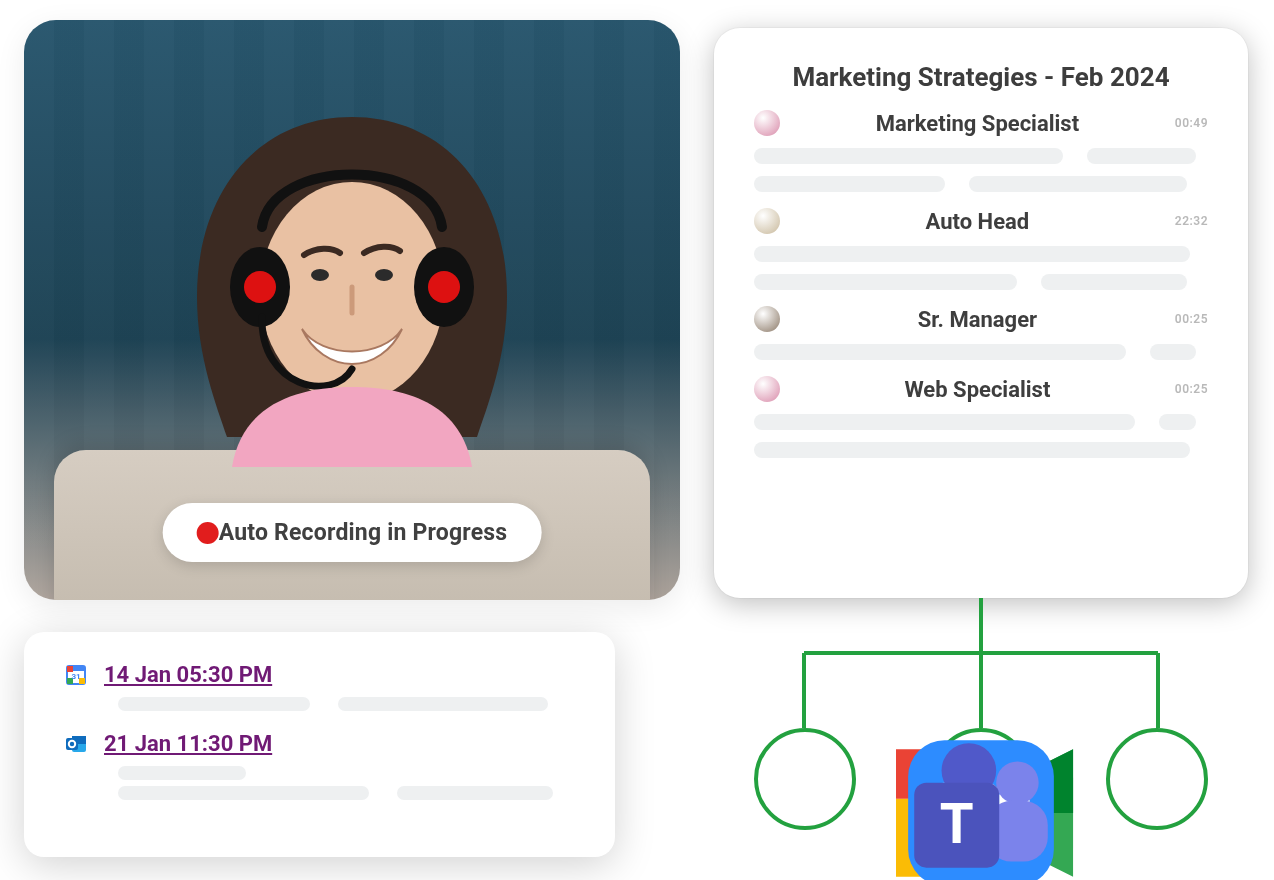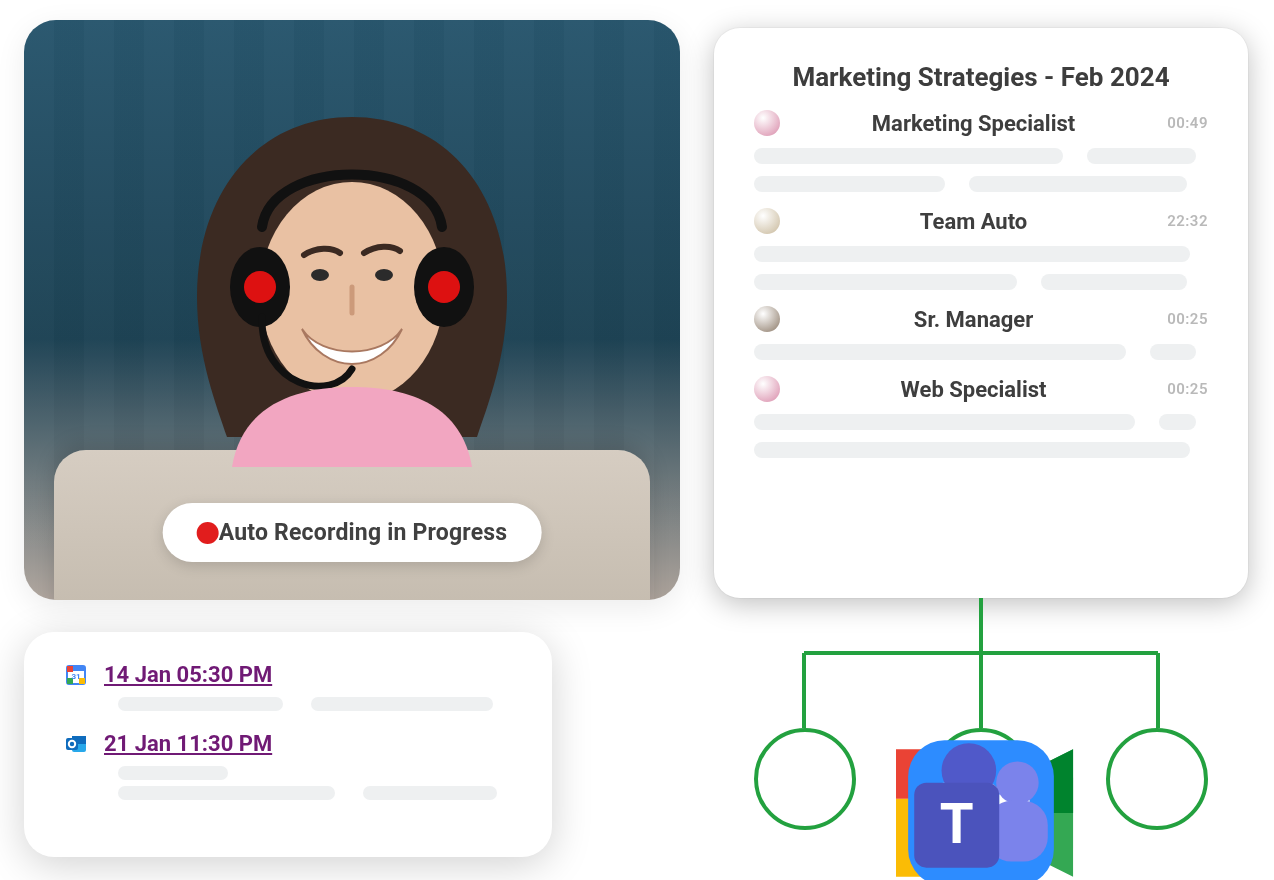--- a/index.html
+++ b/index.html
@@ -74,23 +74,23 @@
     font-weight: 700;
     color: #404040;
     letter-spacing: .2px;
   }
 
   
   .calendar-card {
     position: absolute;
     left: 24px;
     top: 632px;
-    width: 528px;
+    width: 591px;
     height: 225px;
-    border-radius: 30px;
+    border-radius: 20px;
     background: #fff;
     box-shadow: 0 0 0 rgba(0,0,0,0), 0 8px 40px rgba(0,0,0,0.18);
     padding: 22px 40px;
   }
   .cal-row {
     display: flex; align-items: center; gap: 16px;
     margin-top: 8px;
   }
   .cal-row + .skeletons { margin-left: 54px; }
   .cal-label {
@@ -138,21 +138,21 @@
     display: inline-flex; align-items: center; justify-content: center;
     background: #ccc;
   }
   .speaker-name {
     font-size: 22px;
     font-weight: 700;
     color: #3e3e3e;
     flex: 1;
   }
   .timestamp {
-    font-size: 15px;
+    font-size: 12px;
     font-weight: 600;
     color: #b9b9b9;
     letter-spacing: .5px;
   }
   .t-skel {
     display: flex; gap: 24px;
     margin: 12px 0 8px;
   }
   .t-skel .sk-bar { height: 16px; }
   .t-block { margin-bottom: 16px; }
@@ -281,21 +281,21 @@
       </div>
     <div class="t-skel">
         <div class="sk-bar" style="width:42%"></div>
         <div class="sk-bar" style="width:48%"></div>
       </div>
   </div>
 
   <div class="t-block">
     <div class="speaker-row">
       <span class="avatar" style="background: radial-gradient(circle at 35% 30%, #fff2, #c8b89a)"></span>
-      <span class="speaker-name">Team Auto</span>
+      <span class="speaker-name">Auto Head</span>
       <span class="timestamp">22:32</span>
     </div>
     <div class="t-skel">
         <div class="sk-bar" style="width:96%"></div>
       </div>
     <div class="t-skel">
         <div class="sk-bar" style="width:58%"></div>
         <div class="sk-bar" style="width:32%"></div>
       </div>
   </div>

